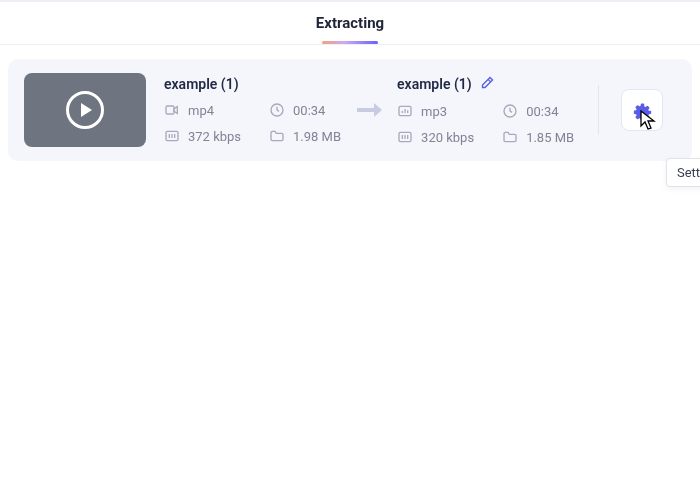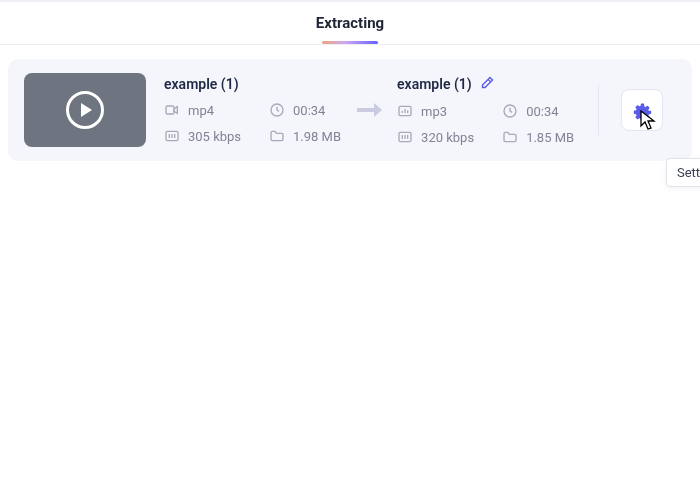--- a/index.html
+++ b/index.html
@@ -201,21 +201,21 @@
             <circle cx="12" cy="12" r="9"></circle>
             <path d="M12 7v5l3 2"></path>
           </svg>
         <span>00:34</span>
       </div>
       <div class="meta-item">
         <svg width="16" height="16" viewBox="0 0 24 24" fill="none" stroke="#a6aabb" stroke-width="2">
             <rect x="3" y="5" width="18" height="14" rx="2"></rect>
             <path d="M8 9v6M12 9v6M16 9v6"></path>
           </svg>
-        <span>305 kbps</span>
+        <span>372 kbps</span>
       </div>
       <div class="meta-item">
         <svg width="16" height="16" viewBox="0 0 24 24" fill="none" stroke="#a6aabb" stroke-width="2">
             <path d="M3 7a2 2 0 012-2h4l2 3h8a2 2 0 012 2v7a2 2 0 01-2 2H5a2 2 0 01-2-2V7z"></path>
           </svg>
         <span>1.98 MB</span>
       </div>
     </div>
   </div>
 

